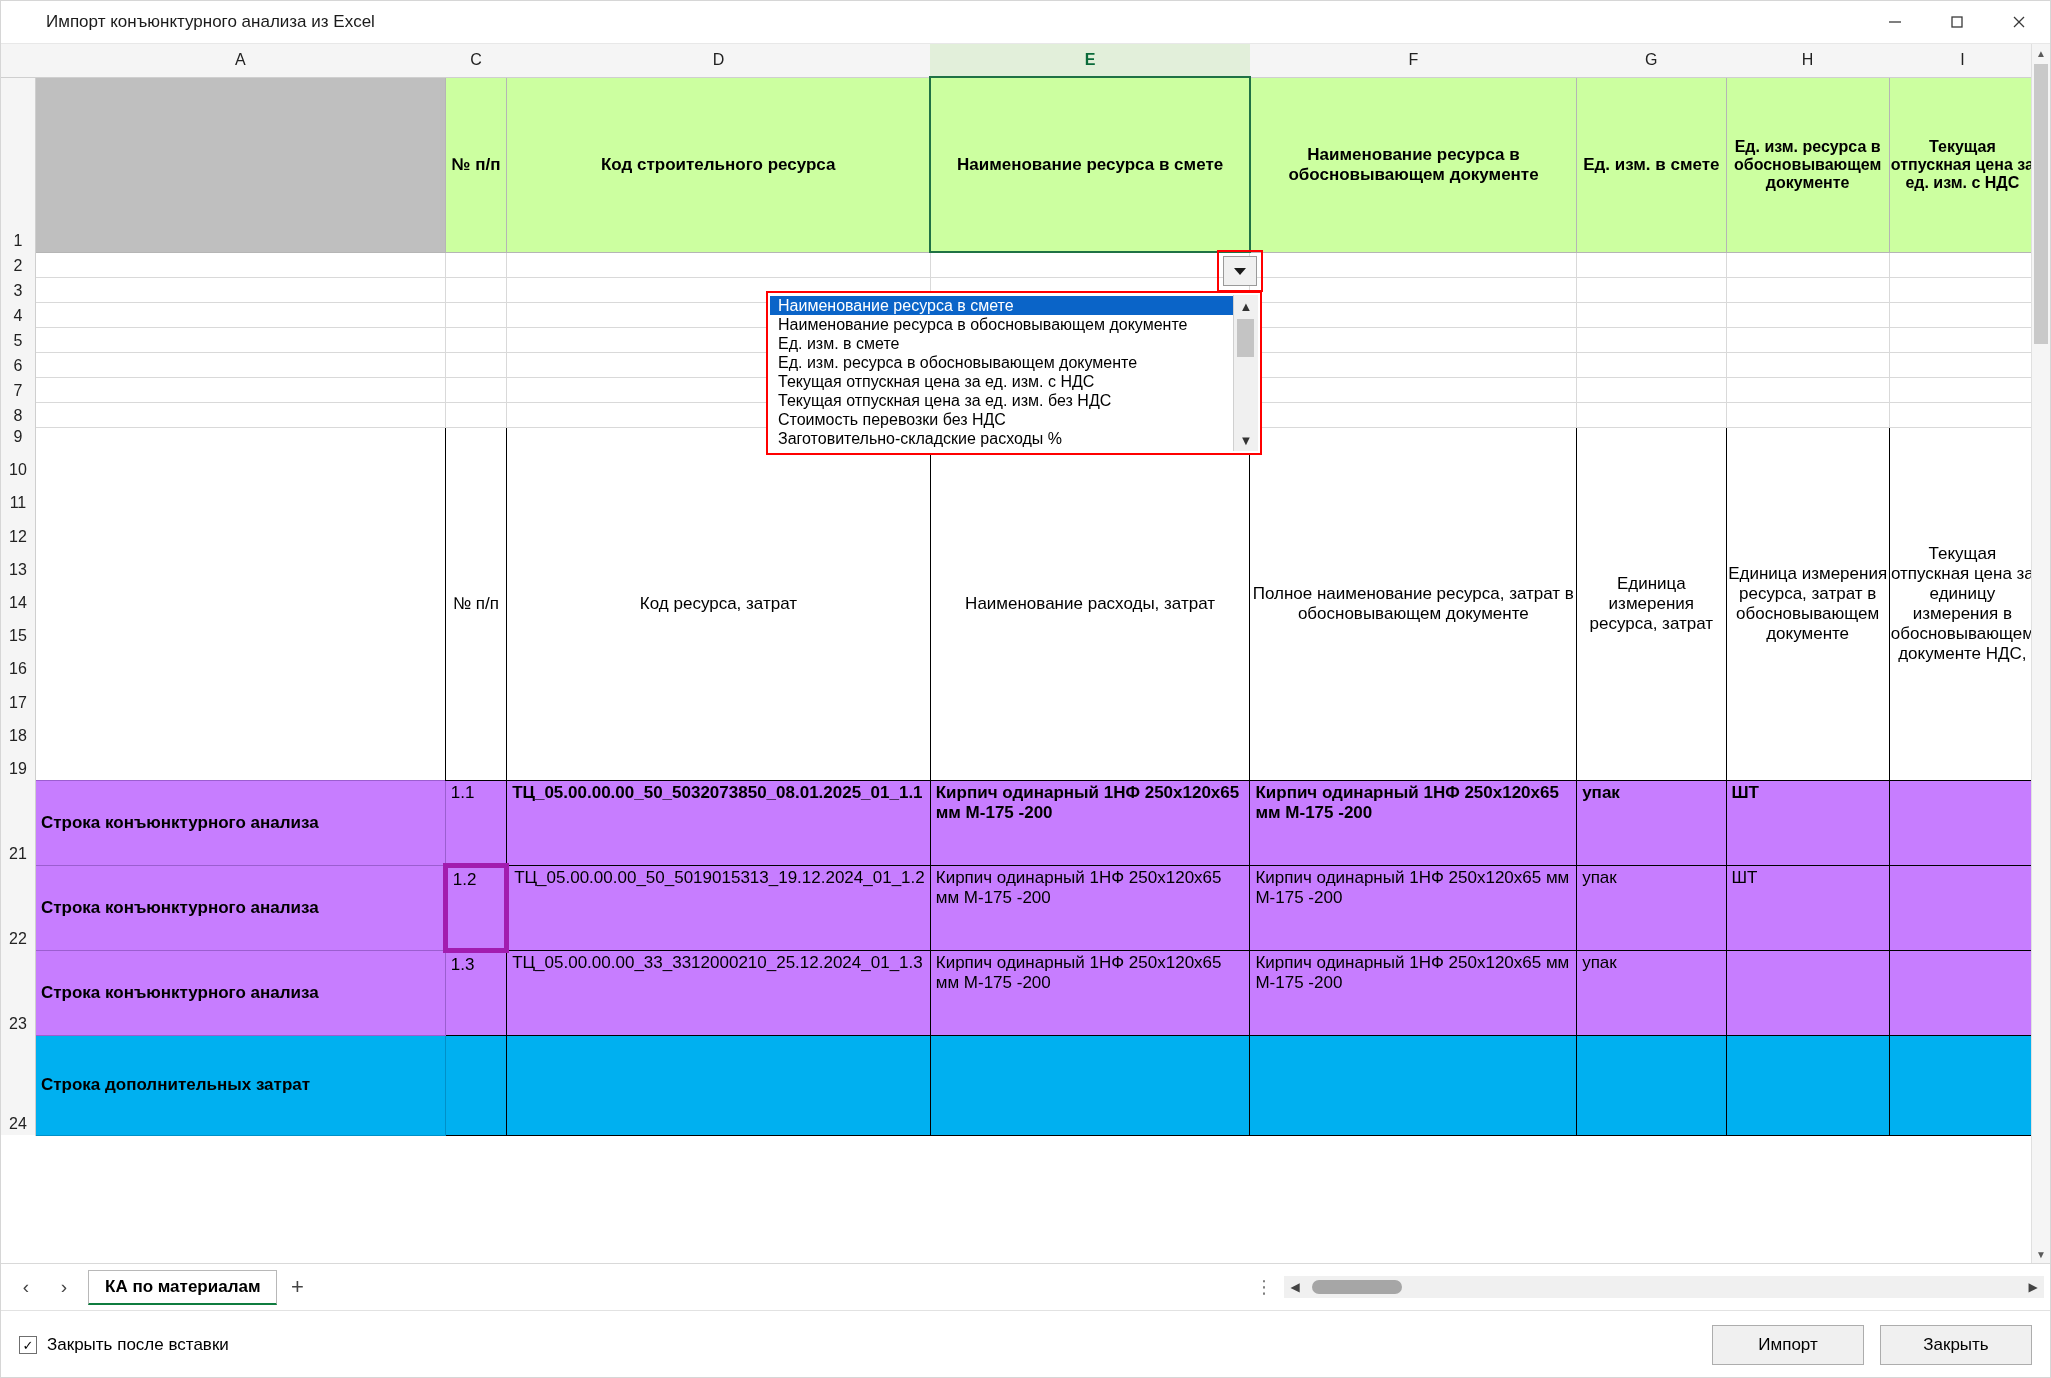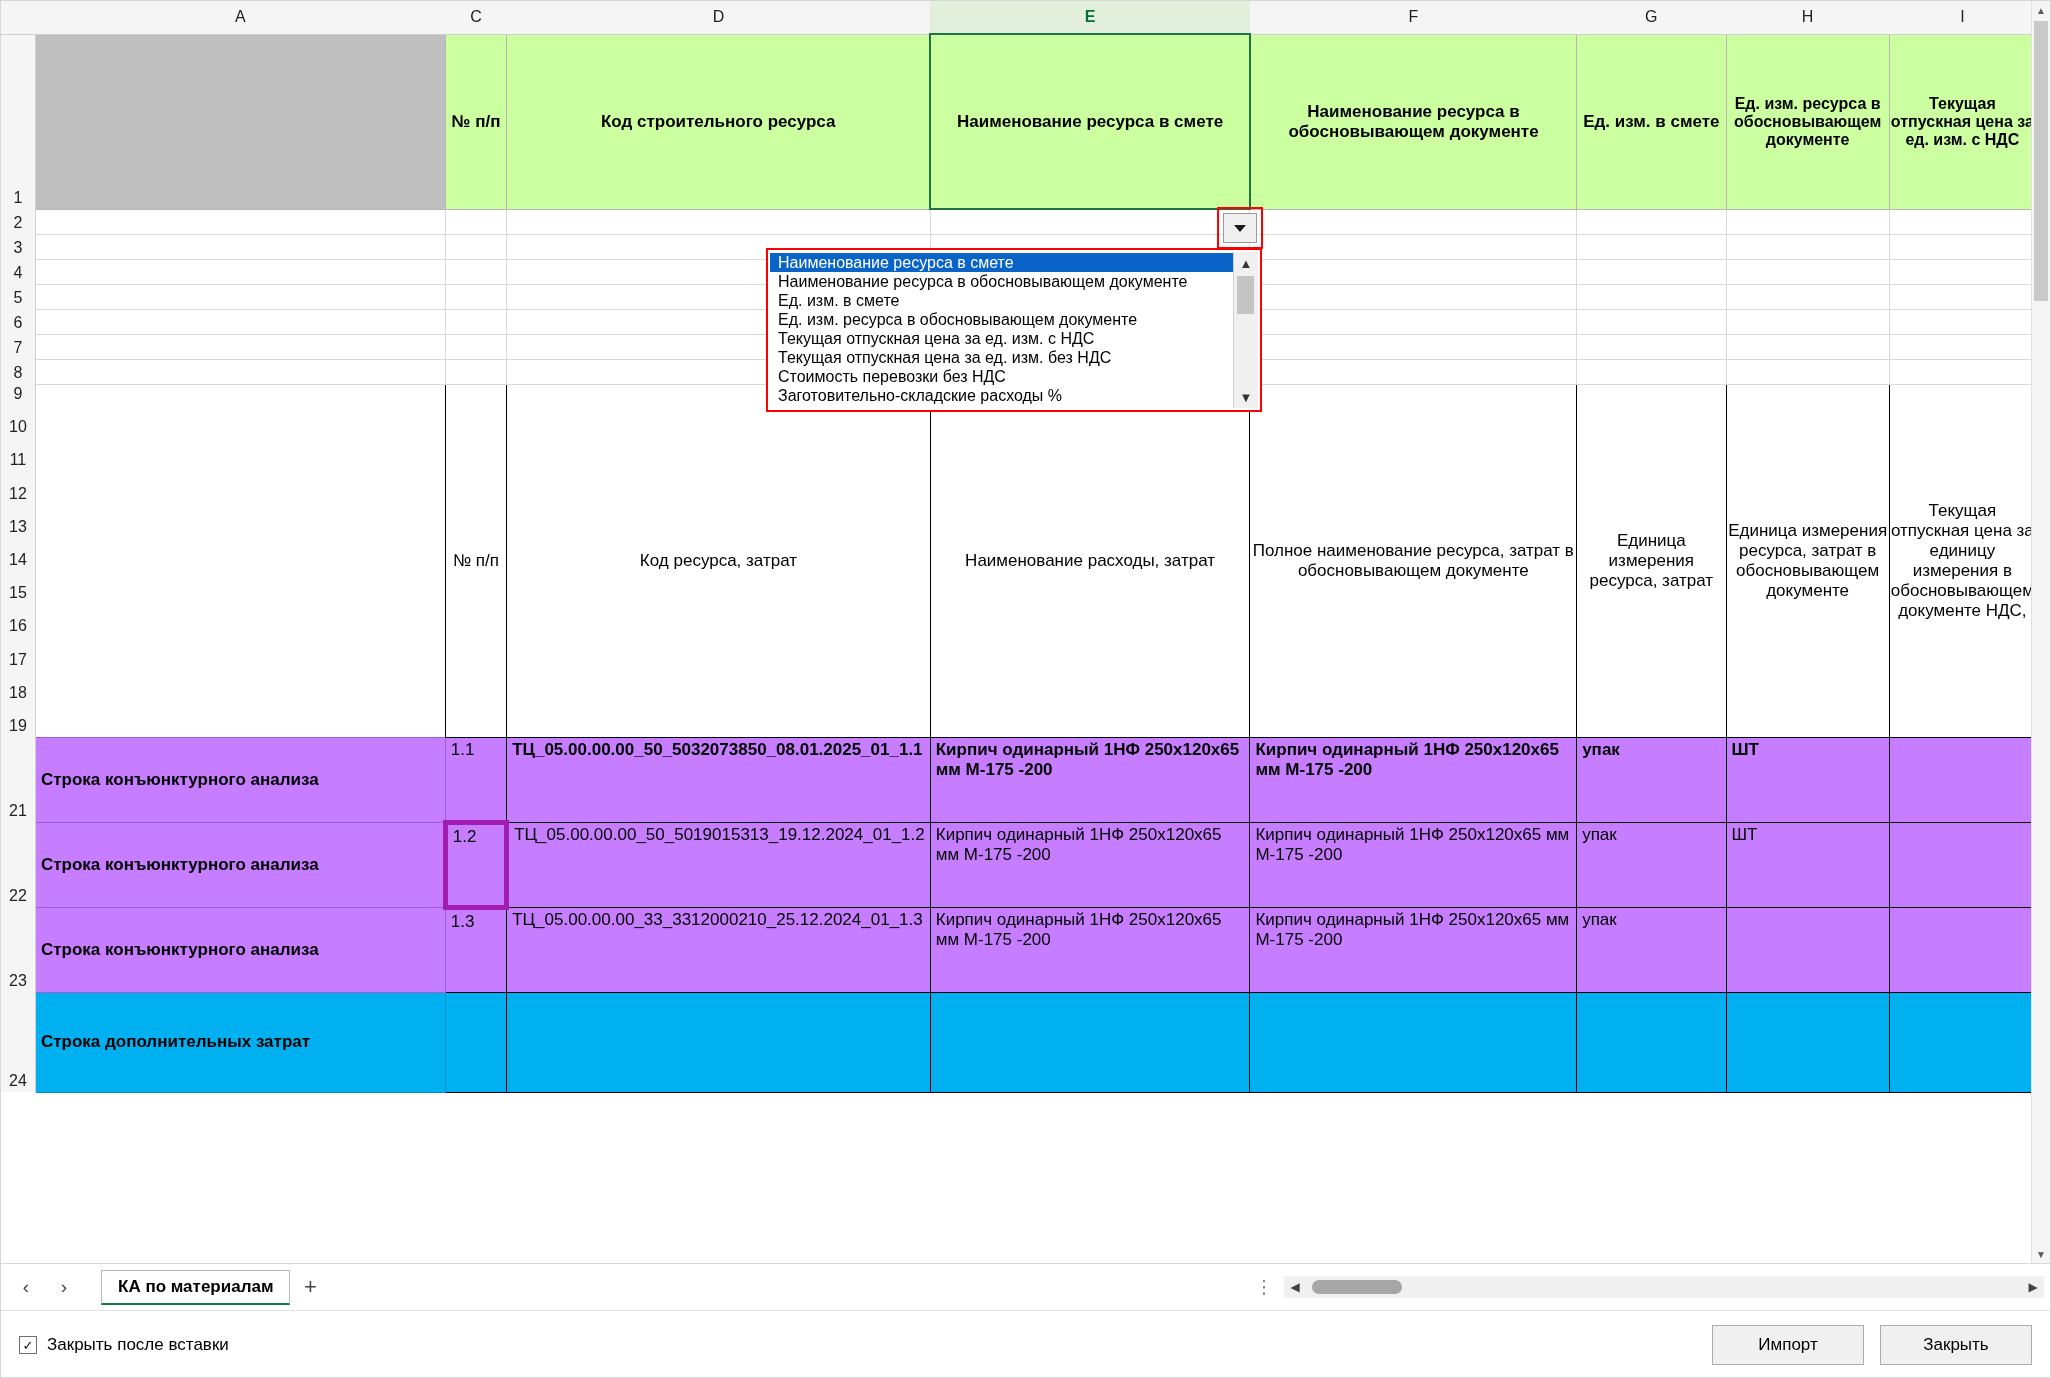--- a/index.html
+++ b/index.html
@@ -241,21 +241,21 @@
     background: #ffffff;
     border-top: 1px solid #d9d9d9;
     padding: 0 6px;
   }
   .nav-arrow {
     width: 38px; height: 38px;
     display: flex; align-items: center; justify-content: center;
     color: #444; font-size: 19px;
   }
   .sheet-tab {
-    margin-left: 18px;
+    margin-left: 5px;
     padding: 6px 16px;
     border: 1px solid #b8b8b8;
     border-bottom: 2px solid #0f7c3f;
     font-weight: bold;
     font-size: 17px;
     background: #fff;
   }
   .add-sheet {
     width: 40px; text-align: center; font-size: 22px; color: #444;
   }
@@ -317,20 +317,40 @@
     align-items: center;
     justify-content: center;
     font-size: 17px;
   }
 </style>
 </head>
 <body>
 
 <div class="window">
 
+  <div class="titlebar">
+    <div class="title">Импорт конъюнктурного анализа из Excel</div>
+    <div class="spacer"></div>
+    <div class="winbtn">
+      <svg width="20" height="20" viewBox="0 0 20 20">
+          <line x1="4" y1="10" x2="16" y2="10" stroke="#3a3a3a" stroke-width="1.3"></line>
+        </svg>
+    </div>
+    <div class="winbtn">
+      <svg width="20" height="20" viewBox="0 0 20 20">
+          <rect x="5" y="5" width="10" height="10" fill="none" stroke="#3a3a3a" stroke-width="1.3"></rect>
+        </svg>
+    </div>
+    <div class="winbtn close">
+      <svg width="20" height="20" viewBox="0 0 20 20">
+          <line x1="5" y1="5" x2="15" y2="15" stroke="currentColor" stroke-width="1.3"></line>
+          <line x1="15" y1="5" x2="5" y2="15" stroke="currentColor" stroke-width="1.3"></line>
+        </svg>
+    </div>
+  </div>
 
   <div class="sheet-wrap">
     <div class="grid">
       <table class="xl">
         <colgroup>
           <col style="width:36px">
           <col style="width:483px">
           <col style="width:68px">
           <col style="width:268px">
           <col style="width:375px">

